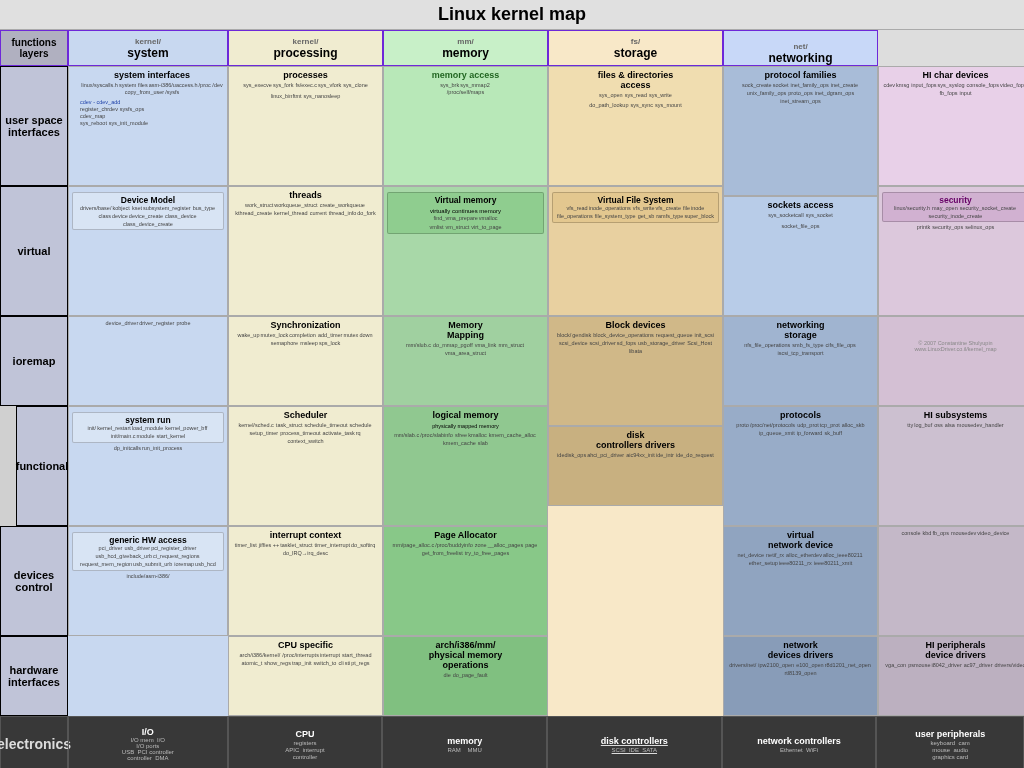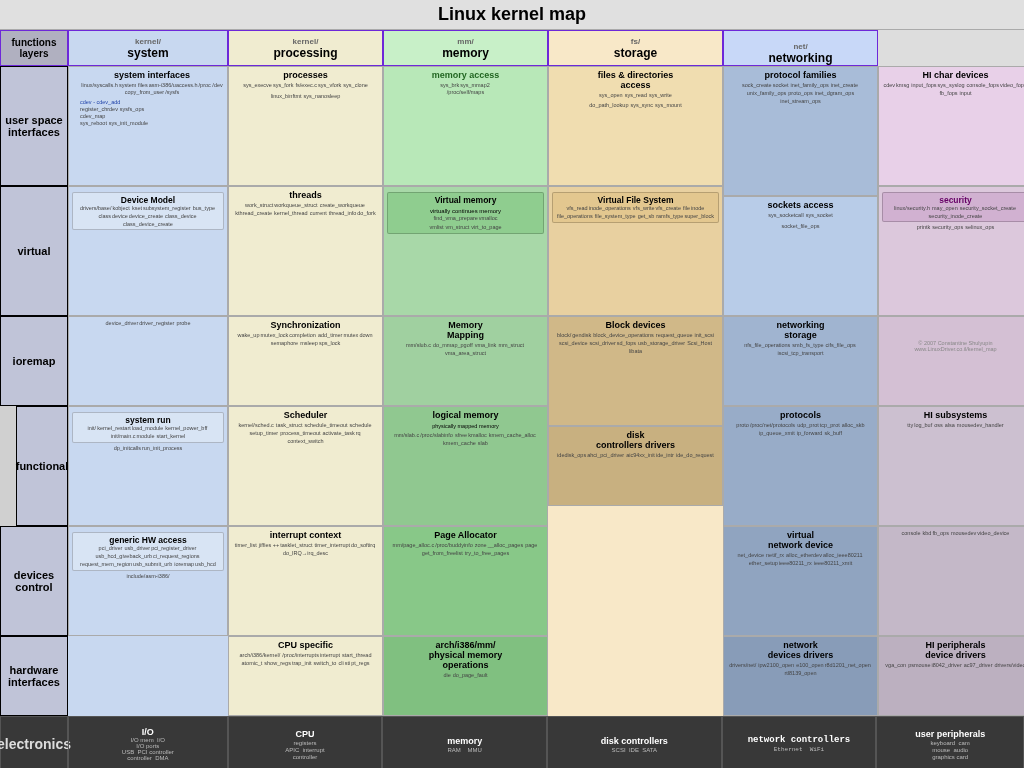--- a/index.html
+++ b/index.html
@@ -858,28 +858,28 @@
     </div>
 
     <div class="electronics-cell" style="width:165px;">
       <div style="text-align:center;">
         <span class="elec-title">memory</span><br>
         <span class="elec-sub">RAM&nbsp;&nbsp;&nbsp;&nbsp;MMU</span>
       </div>
     </div>
 
     <div class="electronics-cell" style="width:175px;">
-      <div style="text-align:center;">
+      <div style="text-align:center;text-decoration:underline;">
         <span class="elec-title">disk controllers</span><br>
         <span class="elec-sub">SCSI&nbsp;&nbsp;IDE&nbsp;&nbsp;SATA</span>
       </div>
     </div>
 
     <div class="electronics-cell" style="width:155px;">
-      <div style="text-align:center;font-family:Liberation Mono, monospace;">
+      <div style="text-align:center;">
         <span class="elec-title">network controllers</span><br>
         <span class="elec-sub">Ethernet&nbsp;&nbsp;WiFi</span>
       </div>
     </div>
 
     <div class="electronics-cell" style="width:148px;">
       <div style="text-align:center;">
         <span class="elec-title">user peripherals</span><br>
         <span class="elec-sub">keyboard&nbsp;&nbsp;cam</span><br>
         <span class="elec-sub">mouse&nbsp;&nbsp;audio</span><br>

